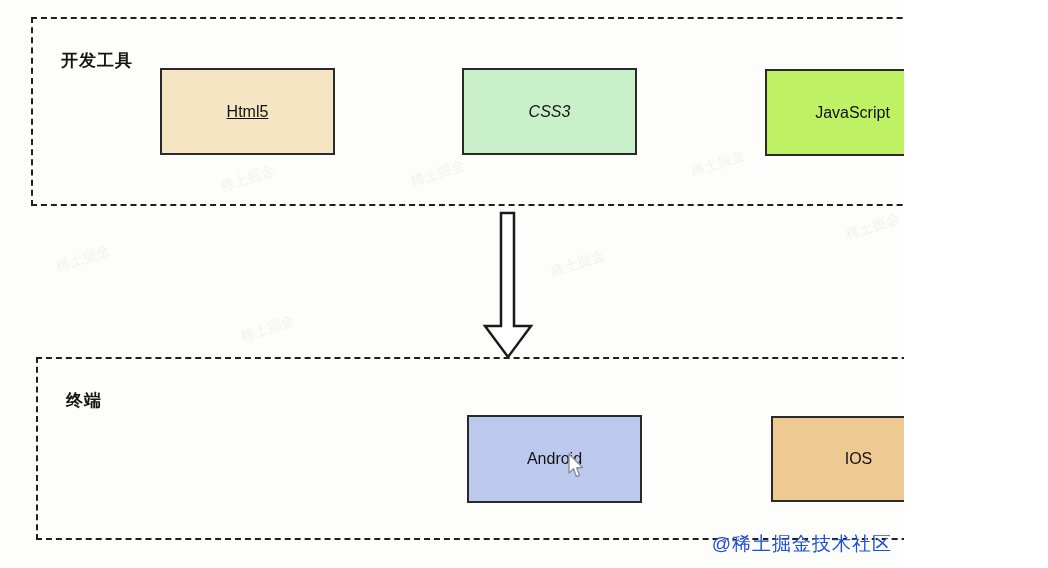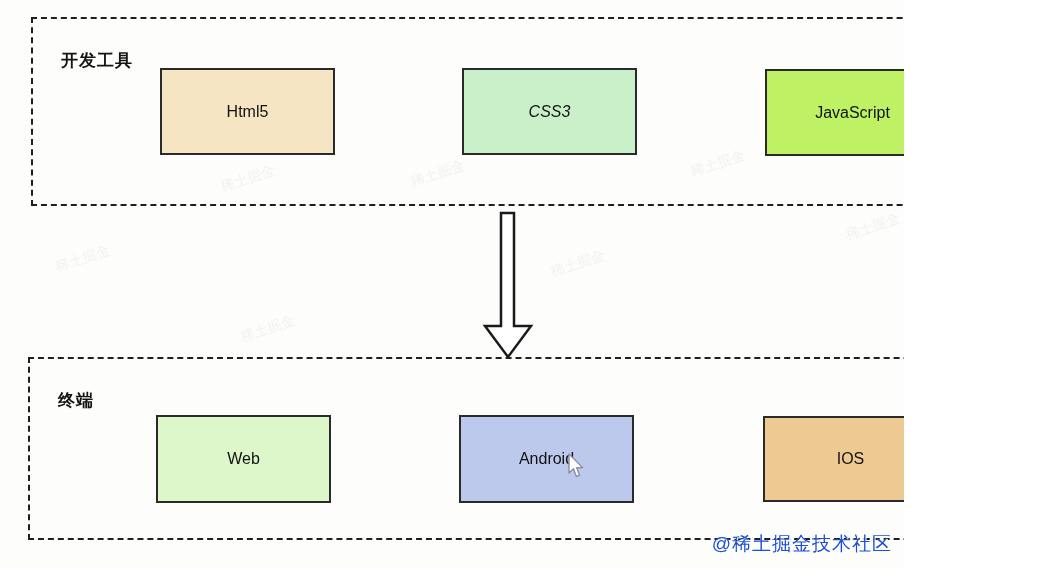--- a/index.html
+++ b/index.html
@@ -18,21 +18,21 @@
   .dashed-section {
     position: absolute;
     border: 2px dashed #1f1f1f;
     background: transparent;
   }
   .section-top {
     left: 31px; top: 17px;
     width: 987px; height: 185px;
   }
   .section-bottom {
-    left: 28px; top: 357px;
+    left: 36px; top: 357px;
     width: 987px; height: 179px;
   }
   .section-label {
     position: absolute;
     left: 28px; top: 30px;
     font-size: 17px;
     font-weight: 600;
     letter-spacing: 1px;
     color: #141414;
   }
@@ -89,40 +89,37 @@
   <span class="faint-mark" style="left:410px; top:165px;">稀土掘金</span>
   <span class="faint-mark" style="left:690px; top:155px;">稀土掘金</span>
   <span class="faint-mark" style="left:845px; top:218px;">稀土掘金</span>
   <span class="faint-mark" style="left:550px; top:255px;">稀土掘金</span>
   <span class="faint-mark" style="left:240px; top:320px;">稀土掘金</span>
   <span class="faint-mark" style="left:55px; top:250px;">稀土掘金</span>
   <span class="faint-mark" style="left:880px; top:470px;">稀土掘金</span>
 
   <div class="dashed-section section-top">
     <span class="section-label">开发工具</span>
-    <div class="node-box box-1" style="background: rgb(245, 229, 195);">
+    <div class="node-box box-1" style="background: rgb(245, 229, 195); text-decoration: underline;">
       <span>Html5</span>
     </div>
     <div class="node-box box-2" style="background: rgb(201, 240, 201); font-style: italic;">
       <span>CSS3</span>
     </div>
     <div class="node-box box-3" style="background: #bef264;">
       <span>JavaScript</span>
     </div>
   </div>
 
   <svg class="flow-arrow" viewBox="0 0 56 150" xmlns="http://www.w3.org/2000/svg">
     <polygon points="21,3 34,3 34,116 51,116 28,147 5,116 21,116" fill="#ffffff" stroke="#1a1a1a" stroke-width="2.5" stroke-linejoin="miter"></polygon>
   </svg>
 
   <div class="dashed-section section-bottom">
     <span class="section-label">终端</span>
-    <div class="node-box bbox-1" style="background: rgb(221, 246, 202);">
-      <span>Web</span>
-    </div>
     <div class="node-box bbox-2" style="background: rgb(189, 201, 236);">
       <span>Android</span>
     </div>
     <div class="node-box bbox-3" style="background: rgb(238, 202, 147);">
       <span>IOS</span>
     </div>
   </div>
 
   <svg class="mouse-cursor" viewBox="0 0 17 26" xmlns="http://www.w3.org/2000/svg">
     <path d="M2,1 L2,20 L6.5,15.8 L9.3,23.5 L12.5,22.3 L9.7,14.8 L15.5,14.5 Z" fill="#ffffff" stroke="#8a8f9e" stroke-width="1.4" stroke-linejoin="round"></path>

